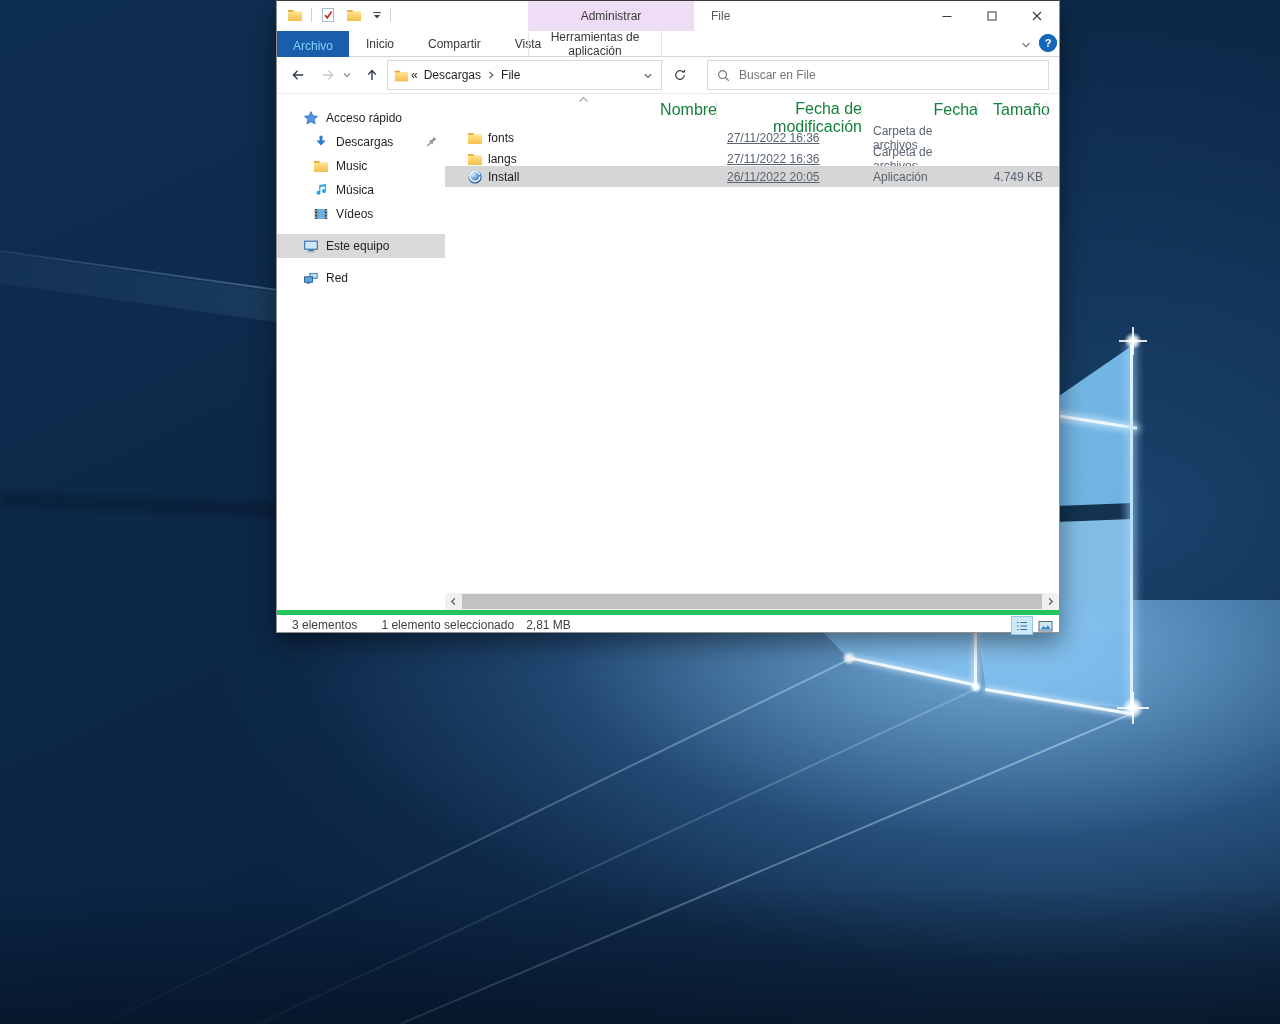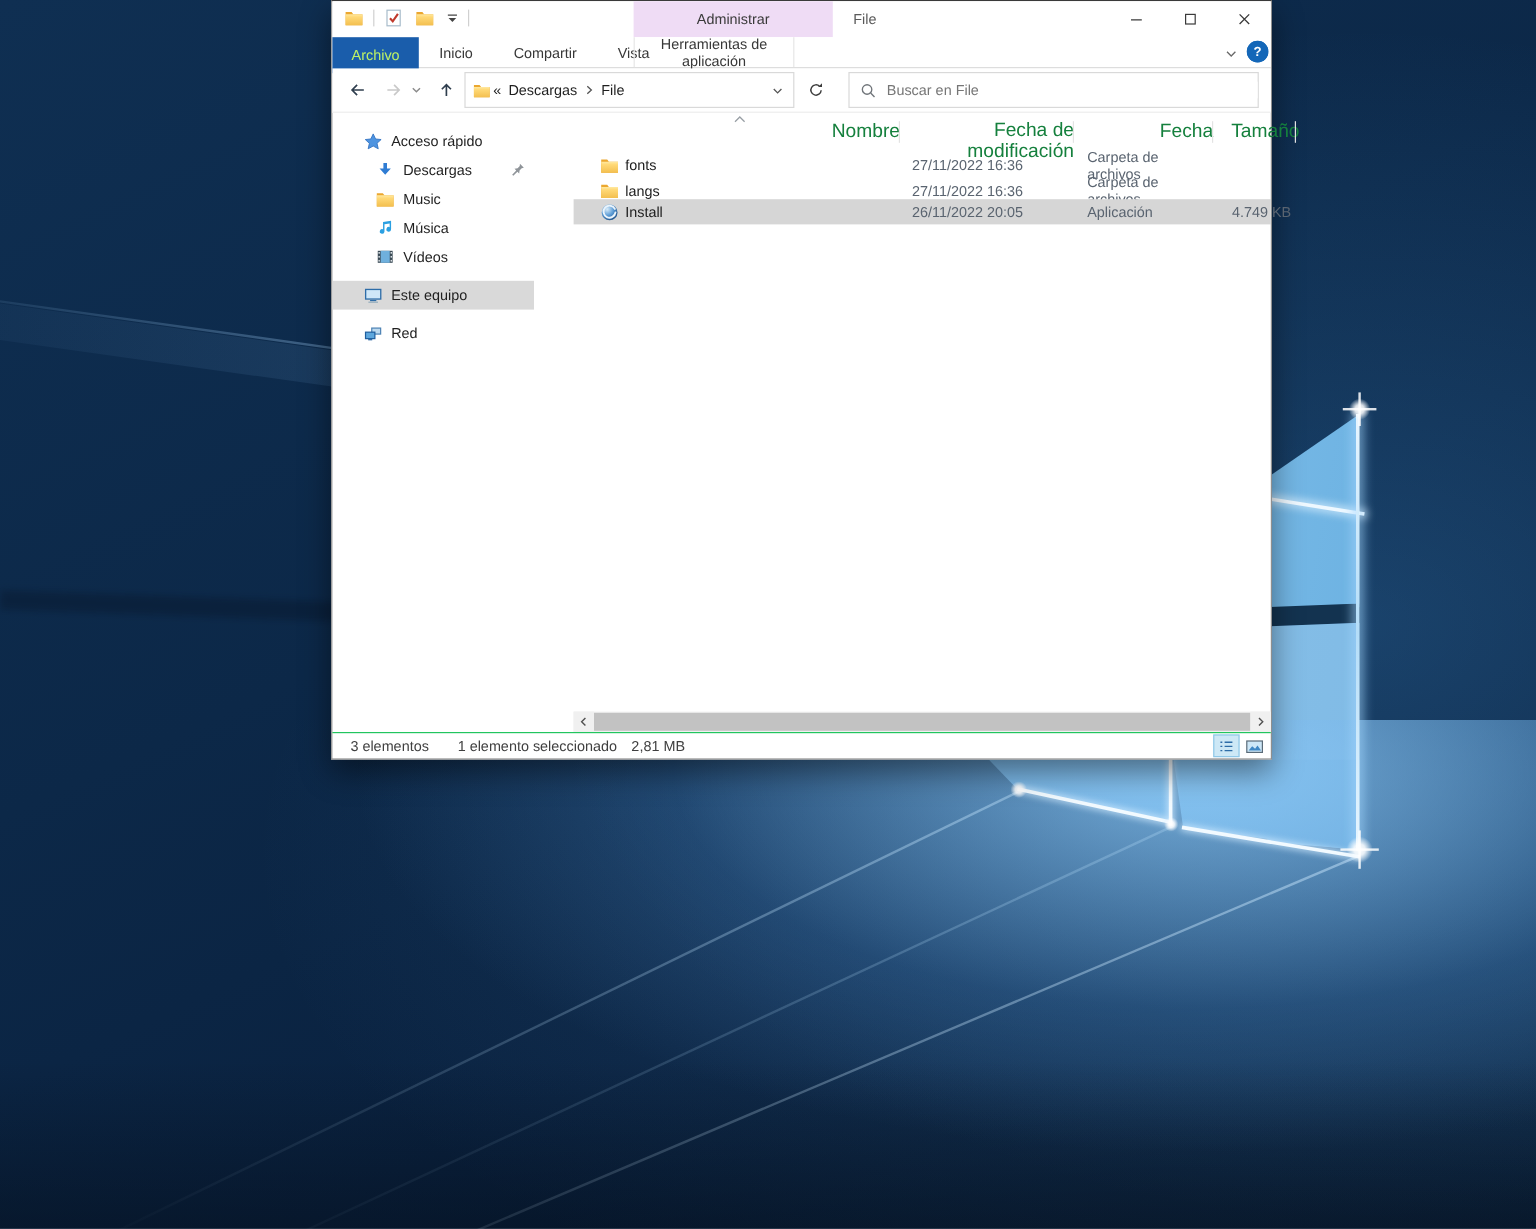--- a/index.html
+++ b/index.html
@@ -54,21 +54,21 @@
   .ctx-group { position:absolute; left:251px; top:0; width:166px; height:30px; background:#efdcf5;
       display:flex; align-items:center; justify-content:center; color:#3a3a3a; }
   .win-title { position:absolute; left:434px; top:8px; color:#5a5a5a; }
   .win-controls { position:absolute; right:0; top:0; display:flex; }
   .win-btn { width:45px; height:29px; background:none; border:none; display:flex; align-items:center; justify-content:center; }
 
   
   .tabsrow { position:relative; height:26px; flex:0 0 26px; background:#fff; border-bottom:1px solid #d5d5d5; }
   .tabs { display:flex; height:100%; }
   .tab { height:100%; border:none; background:none; padding:0 17px; font-size:12px; color:#383838; display:flex; align-items:center; }
-  .tab.active { background:#1a5dab; color:#bef264; padding:15px 16px; }
+  .tab.active { background:#1a5dab; color:#7dd3fc; padding:15px 16px; }
   .tab.ctx { position:absolute; left:251px; top:0; width:134px; justify-content:center; padding:0; border-left:1px solid #e6e6e6; border-right:1px solid #e6e6e6; }
   .ribbon-chev { position:absolute; left:742px; top:5px; width:18px; height:18px; background:none; border:none; }
   .help-btn { position:absolute; left:762px; top:3px; width:18px; height:18px; border:none; border-radius:50%; background:#1467b8; color:#fff;
       font-size:11px; font-weight:bold; display:flex; align-items:center; justify-content:center; }
 
   
   .toolbar { position:relative; height:37px; flex:0 0 37px; background:#fff; border-bottom:1px solid #ededed; }
   .navbtn { position:absolute; top:6px; width:26px; height:24px; background:none; border:none; display:flex; align-items:center; justify-content:center; }
   .nb-back{left:8px;} .nb-fwd{left:38px;} .nb-hist{left:62px; width:16px;} .nb-up{left:82px;}
   .addrbox { position:absolute; left:110px; top:3px; width:275px; height:30px; border:1px solid #d9d9d9; background:#fff;
@@ -76,48 +76,48 @@
   .addrbox .crumb { background:none; border:none; font-size:12px; color:#1f1f1f; padding:0 4px; }
   .addr-trunc { color:#1f1f1f; padding:0 2px; }
   .addr-chev { position:absolute; right:4px; top:7px; width:16px; height:16px; background:none; border:none; }
   .refreshbtn { position:absolute; left:390px; top:6px; width:26px; height:24px; background:none; border:none; display:flex; align-items:center; justify-content:center; }
   .searchbox { position:absolute; left:430px; top:3px; width:342px; height:30px; border:1px solid #d9d9d9; background:#fff;
       display:flex; align-items:center; padding-left:8px; gap:8px; }
   .searchbox input { border:none; outline:none; flex:1; font-size:12px; font-family:"Liberation Sans",sans-serif; color:#333; }
   .searchbox input::placeholder { color:#767676; }
 
   
-  .content { flex:1; display:flex; min-height:0;gap:33px; }
+  .content { flex:1; display:flex; min-height:0; }
   .sidebar { flex:0 0 168px; padding-top:12px; overflow:hidden; }
   .side-item { position:relative; height:24px; display:flex; align-items:center; gap:7px; padding-left:26px; cursor:default; }
   .side-item.child { padding-left:36px; }
   .side-item.sel { background:#d9d9d9; }
   .side-gap { height:8px; }
   .side-label { white-space:nowrap; }
   .pin { position:absolute; right:7px; top:5px; }
 
   .filearea { flex:1; display:flex; flex-direction:column; min-width:0; position:relative; }
   .fheader { position:relative; height:30px; flex:0 0 30px; display:grid; grid-template-columns:272px 145px 116px 69px 1fr; align-items:end; padding-bottom:4px; }
   .hcell { position:relative; background:none; border:none; text-align:right; font-size:16px; color:#15803d; height:20px; }
   .hcell::after { content:""; position:absolute; right:0; top:1px; width:1px; height:18px; background:#e3e3e3; }
   .hc-name { padding-left:25px; } .hc-mod { padding-left:10px; } .hc-type { padding-left:11px; } .hc-size { padding-left:15px; }
   .sortcaret { position:absolute; left:132px; top:1px; }
   .frow { height:21px; flex:0 0 21px; display:grid; grid-template-columns:272px 145px 116px 69px 1fr; align-items:center; }
   .frow.sel { background:#d6d6d6; }
   .fc-name { display:flex; align-items:center; gap:5px; padding-left:22px; color:#1b1b1b; overflow:hidden; }
-  .fc-mod { padding-left:10px; color:#5a6470; }
+  .fc-mod { padding-left:10px; color:#5a6470;text-decoration:underline; }
   .fc-type { padding-left:11px; color:#5a6470; }
   .fc-size { text-align:right; padding-right:4px; color:#5a6470; }
   .ffill { flex:1; }
   .hscroll { flex:0 0 17px; height:17px; background:#f0f0f0; display:flex; align-items:stretch; }
   .scr-arrow { width:17px; background:#f0f0f0; border:none; display:flex; align-items:center; justify-content:center; }
   .scr-thumb { flex:1; background:#c2c2c2; margin:1px 0; }
 
   
-  .statusbar { position:relative; height:22px; flex:0 0 22px; border-top:1px solid #22c55e; display:flex; align-items:center; color:#3f3f3f; }
+  .statusbar { position:relative; height:22px; flex:0 0 22px; border-top:5px solid #22c55e; display:flex; align-items:flex-end; color:#3f3f3f; }
   .st-count { margin-left:15px; }
   .st-sel { margin-left:24px; }
   .st-size { margin-left:12px; }
   .viewbtns { position:absolute; right:3px; top:1px; display:flex; gap:1px; }
   .viewbtn { width:22px; height:19px; border:1px solid transparent; background:none; display:flex; align-items:center; justify-content:center; }
   .viewbtn.active { background:#cde8f6; border-color:#90c8e8; }
 
   svg { display:block; }
 </style>
 </head>

